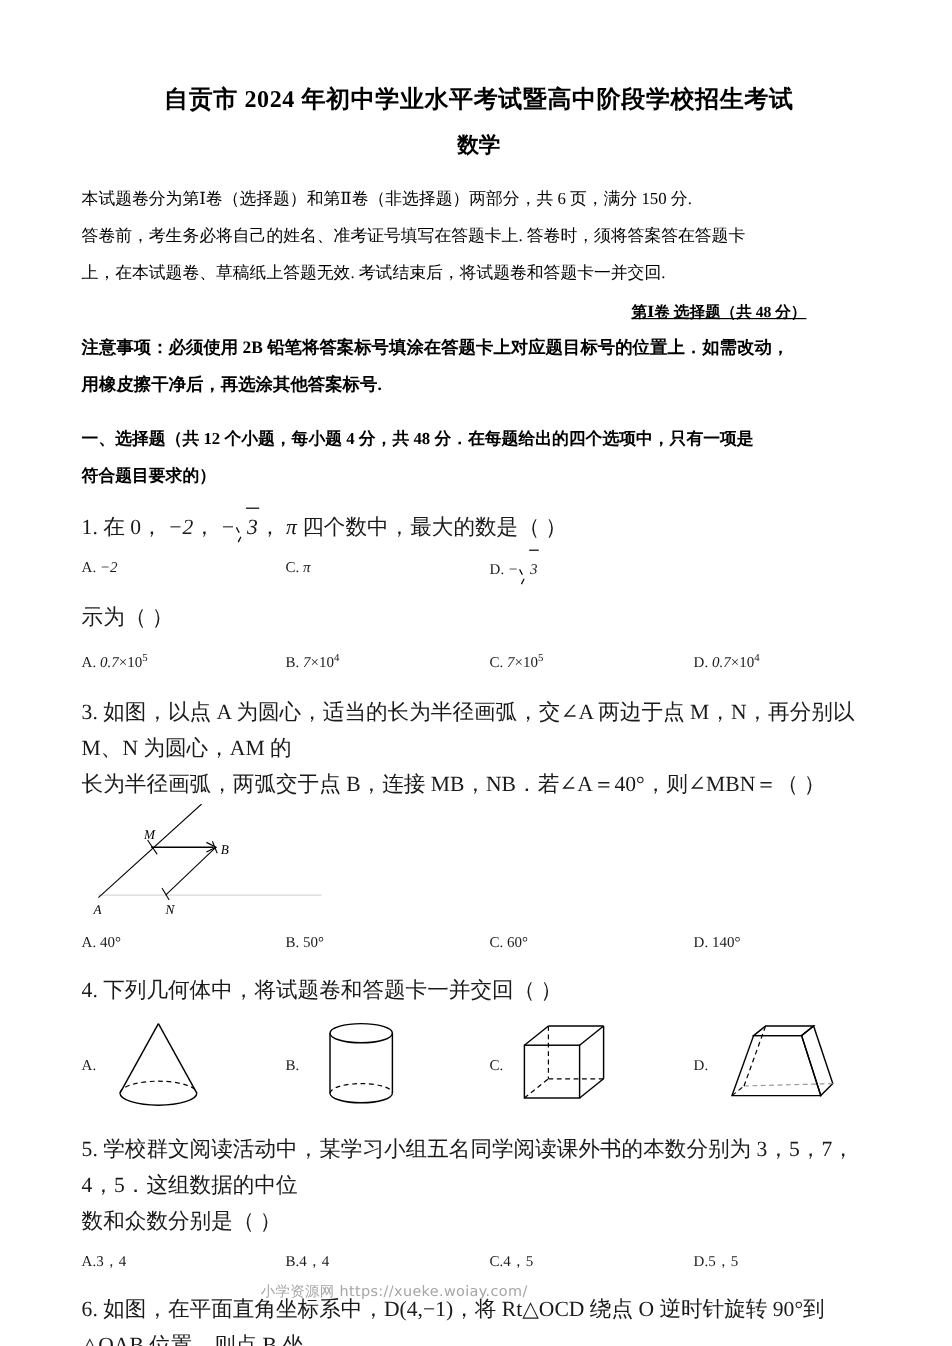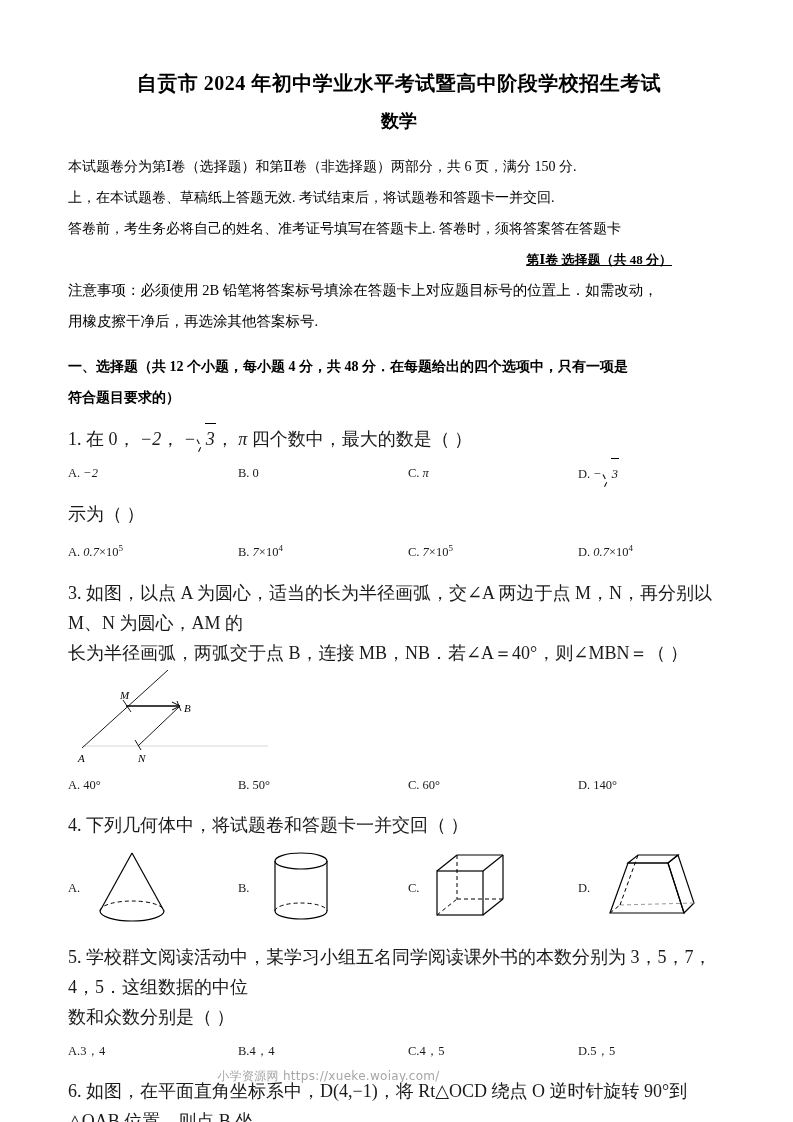--- a/index.html
+++ b/index.html
@@ -58,21 +58,21 @@
     text-align: right;
     font-size: 13px;
     font-weight: bold;
     line-height: 31px;
     margin: 0;
     padding-right: 58px;
     text-decoration: underline;
   }
   .notice {
     font-size: 14.5px;
-    font-weight: normal;
+    font-weight: bold;
     line-height: 31px;
     margin: 0;
   }
 
   .part-heading {
     font-size: 14px;
     font-weight: bold;
     line-height: 31px;
     margin: 14px 0 0 0;
   }
@@ -155,22 +155,22 @@
 <body>
 
 <div class="page">
   <div class="content">
 
     <div class="doc-title">自贡市 2024 年初中学业水平考试暨高中阶段学校招生考试</div>
     <div class="doc-subject">数学</div>
 
     <div class="instr">
       <p>本试题卷分为第Ⅰ卷（选择题）和第Ⅱ卷（非选择题）两部分，共 6 页，满分 150 分.</p>
+      <p>答卷前，考生务必将自己的姓名、准考证号填写在答题卡上.  答卷时，须将答案答在答题卡</p>
       <p>上，在本试题卷、草稿纸上答题无效. 考试结束后，将试题卷和答题卡一并交回.</p>
-      <p>答卷前，考生务必将自己的姓名、准考证号填写在答题卡上.  答卷时，须将答案答在答题卡</p>
     </div>
 
     <div class="section-center">第Ⅰ卷   选择题（共 48 分）</div>
     <div class="notice">注意事项：必须使用 2B 铅笔将答案标号填涂在答题卡上对应题目标号的位置上．如需改动，</div>
     <div class="notice">用橡皮擦干净后，再选涂其他答案标号.</div>
 
     <div class="part-heading">
       <div>一、选择题（共 12 个小题，每小题 4 分，共 48 分．在每题给出的四个选项中，只有一项是</div>
       <div>符合题目要求的）</div>
     </div>
@@ -182,24 +182,20 @@
         <span class="it">−2</span><span>，</span>
         <span class="it">−<span class="radical"><span>3</span></span></span><span>，</span>
         <span class="it">π</span>
         <span>四个数中，最大的数是（        ）</span>
       </p>
     </div>
     <div class="opts">
       <div class="opt">
         <span>A.</span>
         <span class="it">−2</span>
-      </div>
-      <div class="opt">
-        <span>B.</span>
-        <span>0</span>
       </div>
       <div class="opt">
         <span>C.</span>
         <span class="it">π</span>
       </div>
       <div class="opt">
         <span>D.</span>
         <span class="it">−<span class="radical"><span>3</span></span></span>
       </div>
     </div>

